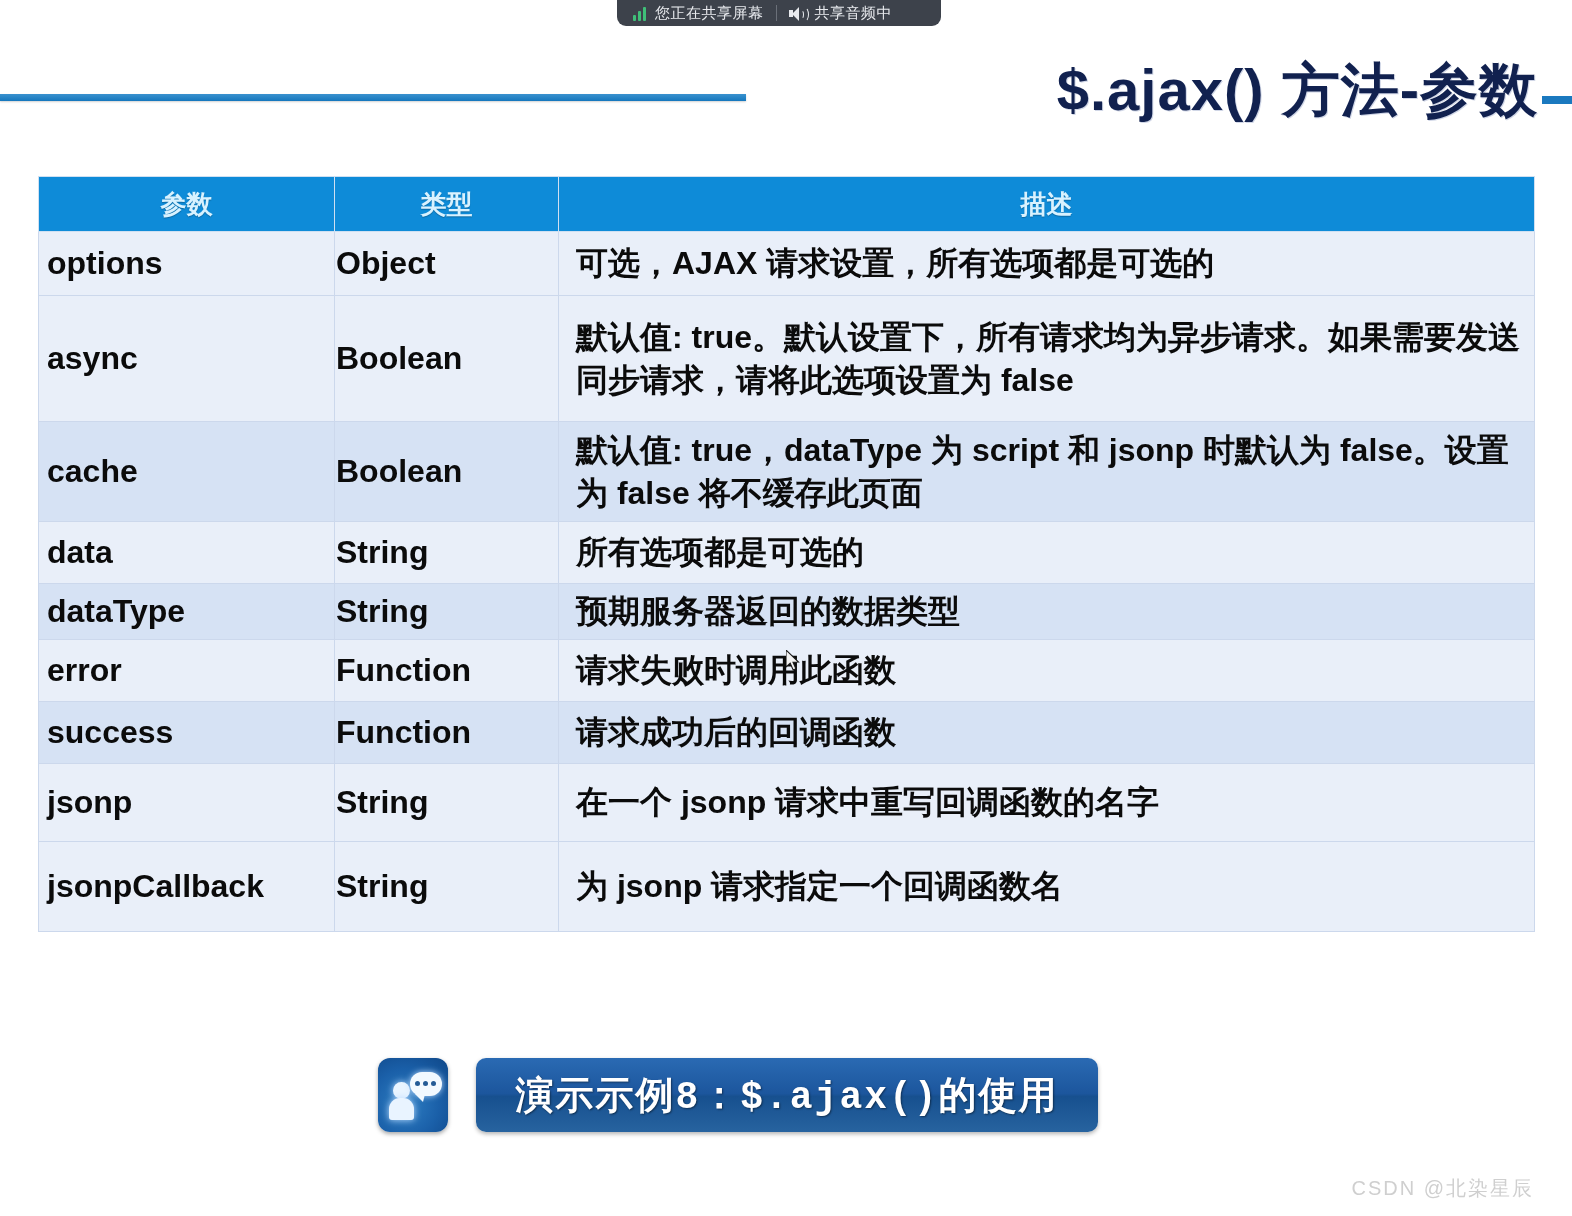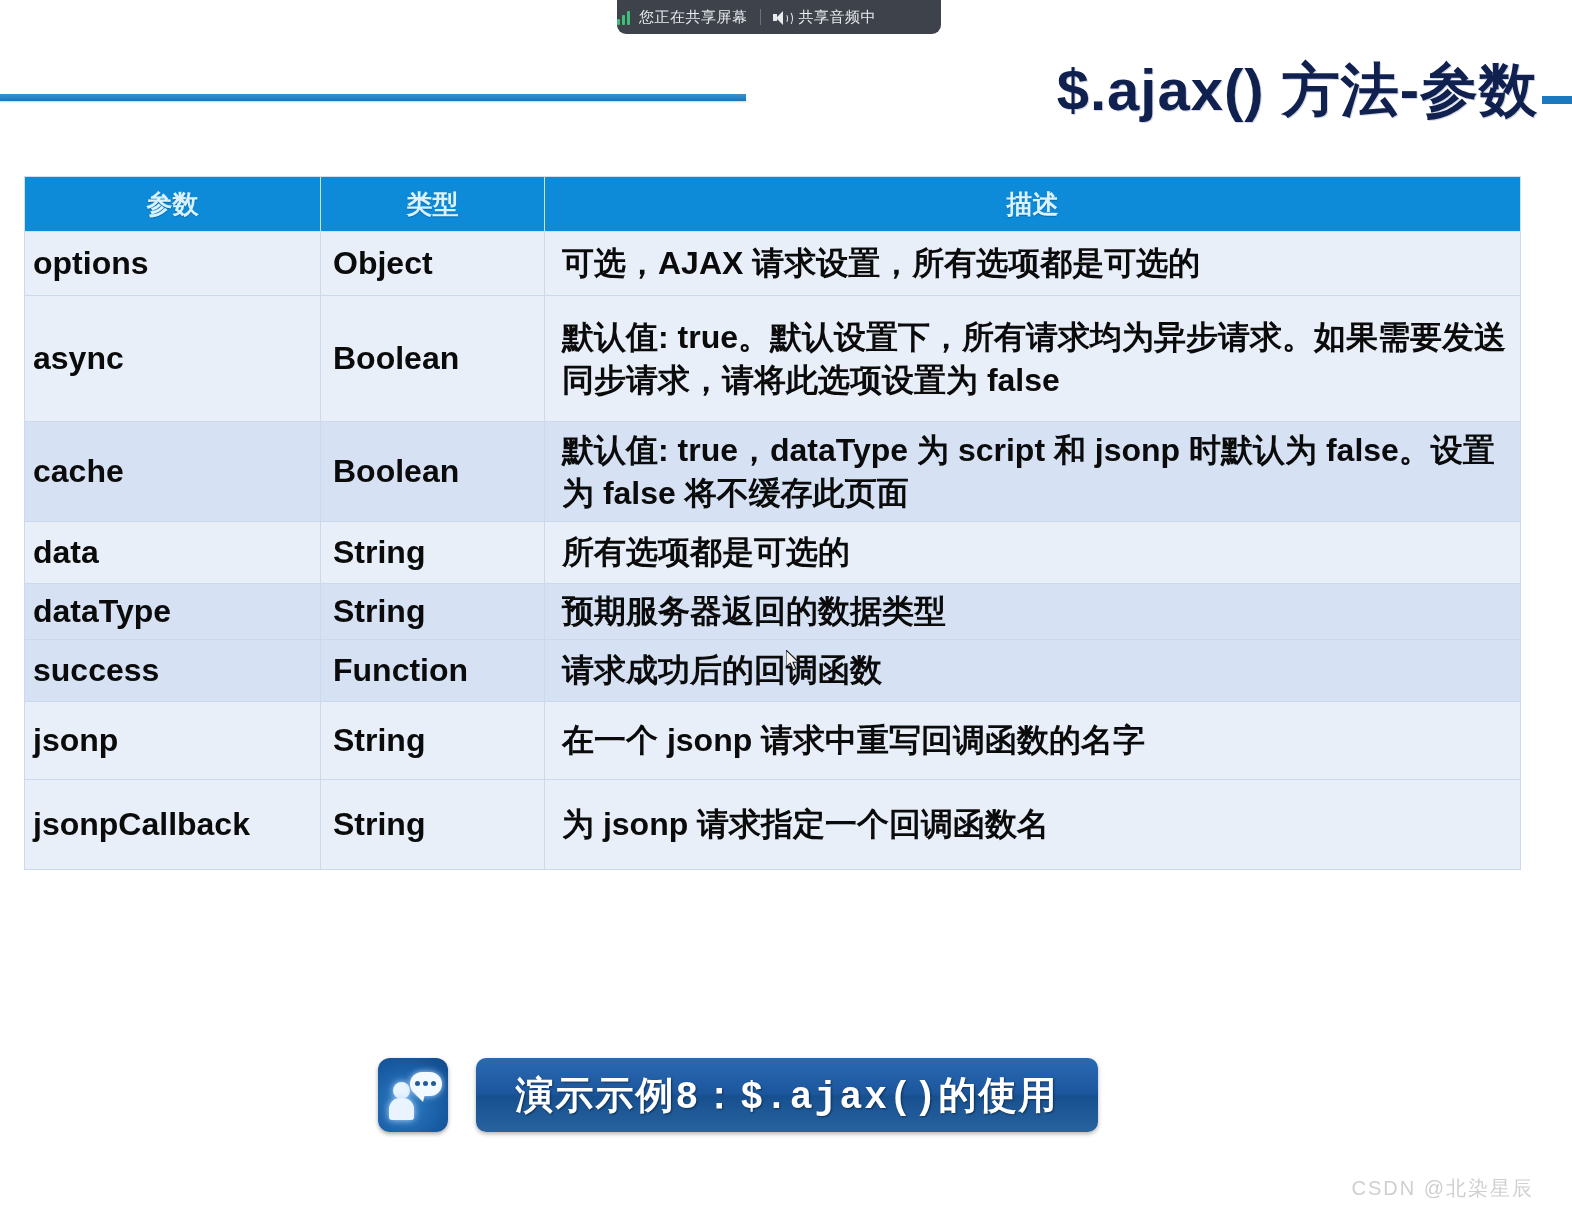--- a/index.html
+++ b/index.html
@@ -15,27 +15,27 @@
     font-family: "Liberation Sans", "DejaVu Sans", sans-serif;
     color: #111111;
   }
 
   
   #share-banner {
     position: absolute;
     left: 617px;
     top: 0px;
     width: 324px;
-    height: 34px;
+    height: 26px;
     background: #3d424b;
     border-radius: 0 0 9px 9px;
     display: flex;
     align-items: center;
     gap: 9px;
-    padding: 0 0;
+    padding: 0 16px;
     box-sizing: border-box;
   }
   #share-banner .sbtext {
     font-size: 15px;
     color: #e8eaee;
     letter-spacing: 0.5px;
     white-space: nowrap;
   }
   .signal-icon {
     display: inline-flex;
@@ -111,21 +111,21 @@
     left: 1542px;
     top: 96px;
     width: 30px;
     height: 8px;
     background: #1a79bf;
   }
 
   
   #param-table {
     position: absolute;
-    left: 24px;
+    left: 38px;
     top: 176px;
     width: 1496px;
     border-collapse: collapse;
     table-layout: fixed;
     background: #eef2fa;
   }
   #param-table col.c-param { width: 296px; }
   #param-table col.c-type  { width: 224px; }
   #param-table col.c-desc  { width: 976px; }
 
@@ -142,21 +142,21 @@
   #param-table td {
     border: 1px solid #ccd8ec;
     font-size: 32px;
     font-weight: bold;
     vertical-align: middle;
     padding: 6px 10px;
     box-sizing: border-box;
     color: #0b0b0b;
   }
   #param-table td.cell-param { padding-left: 8px; }
-  #param-table td.cell-type  { padding-left: 12px; }
+  #param-table td.cell-type  { padding-left: 1px; }
   #param-table td.cell-desc  { padding-left: 17px; line-height: 1.34; }
   #param-table tbody tr.odd  td { background: #e9eff9; }
   #param-table tbody tr.even td { background: #d6e2f4; }
 
   #param-table tbody tr.r-options td { height: 64px; }
   #param-table tbody tr.r-async   td { height: 126px; }
   #param-table tbody tr.r-cache   td { height: 100px; }
   #param-table tbody tr.r-data    td { height: 62px; }
   #param-table tbody tr.r-dataType td { height: 50px; }
   #param-table tbody tr.r-error   td { height: 62px; }
@@ -323,20 +323,25 @@
     <tr class="odd r-data">
       <td class="cell-param">data</td>
       <td class="cell-type">String</td>
       <td class="cell-desc">所有选项都是可选的</td>
     </tr>
     <tr class="even r-dataType">
       <td class="cell-param">dataType</td>
       <td class="cell-type">String</td>
       <td class="cell-desc">预期服务器返回的数据类型</td>
     </tr>
+    <tr class="odd r-error">
+      <td class="cell-param">error</td>
+      <td class="cell-type">Function</td>
+      <td class="cell-desc">请求失败时调用此函数</td>
+    </tr>
     <tr class="even r-success">
       <td class="cell-param">success</td>
       <td class="cell-type">Function</td>
       <td class="cell-desc">请求成功后的回调函数</td>
     </tr>
     <tr class="odd r-jsonp">
       <td class="cell-param">jsonp</td>
       <td class="cell-type">String</td>
       <td class="cell-desc">在一个 jsonp 请求中重写回调函数的名字</td>
     </tr>

